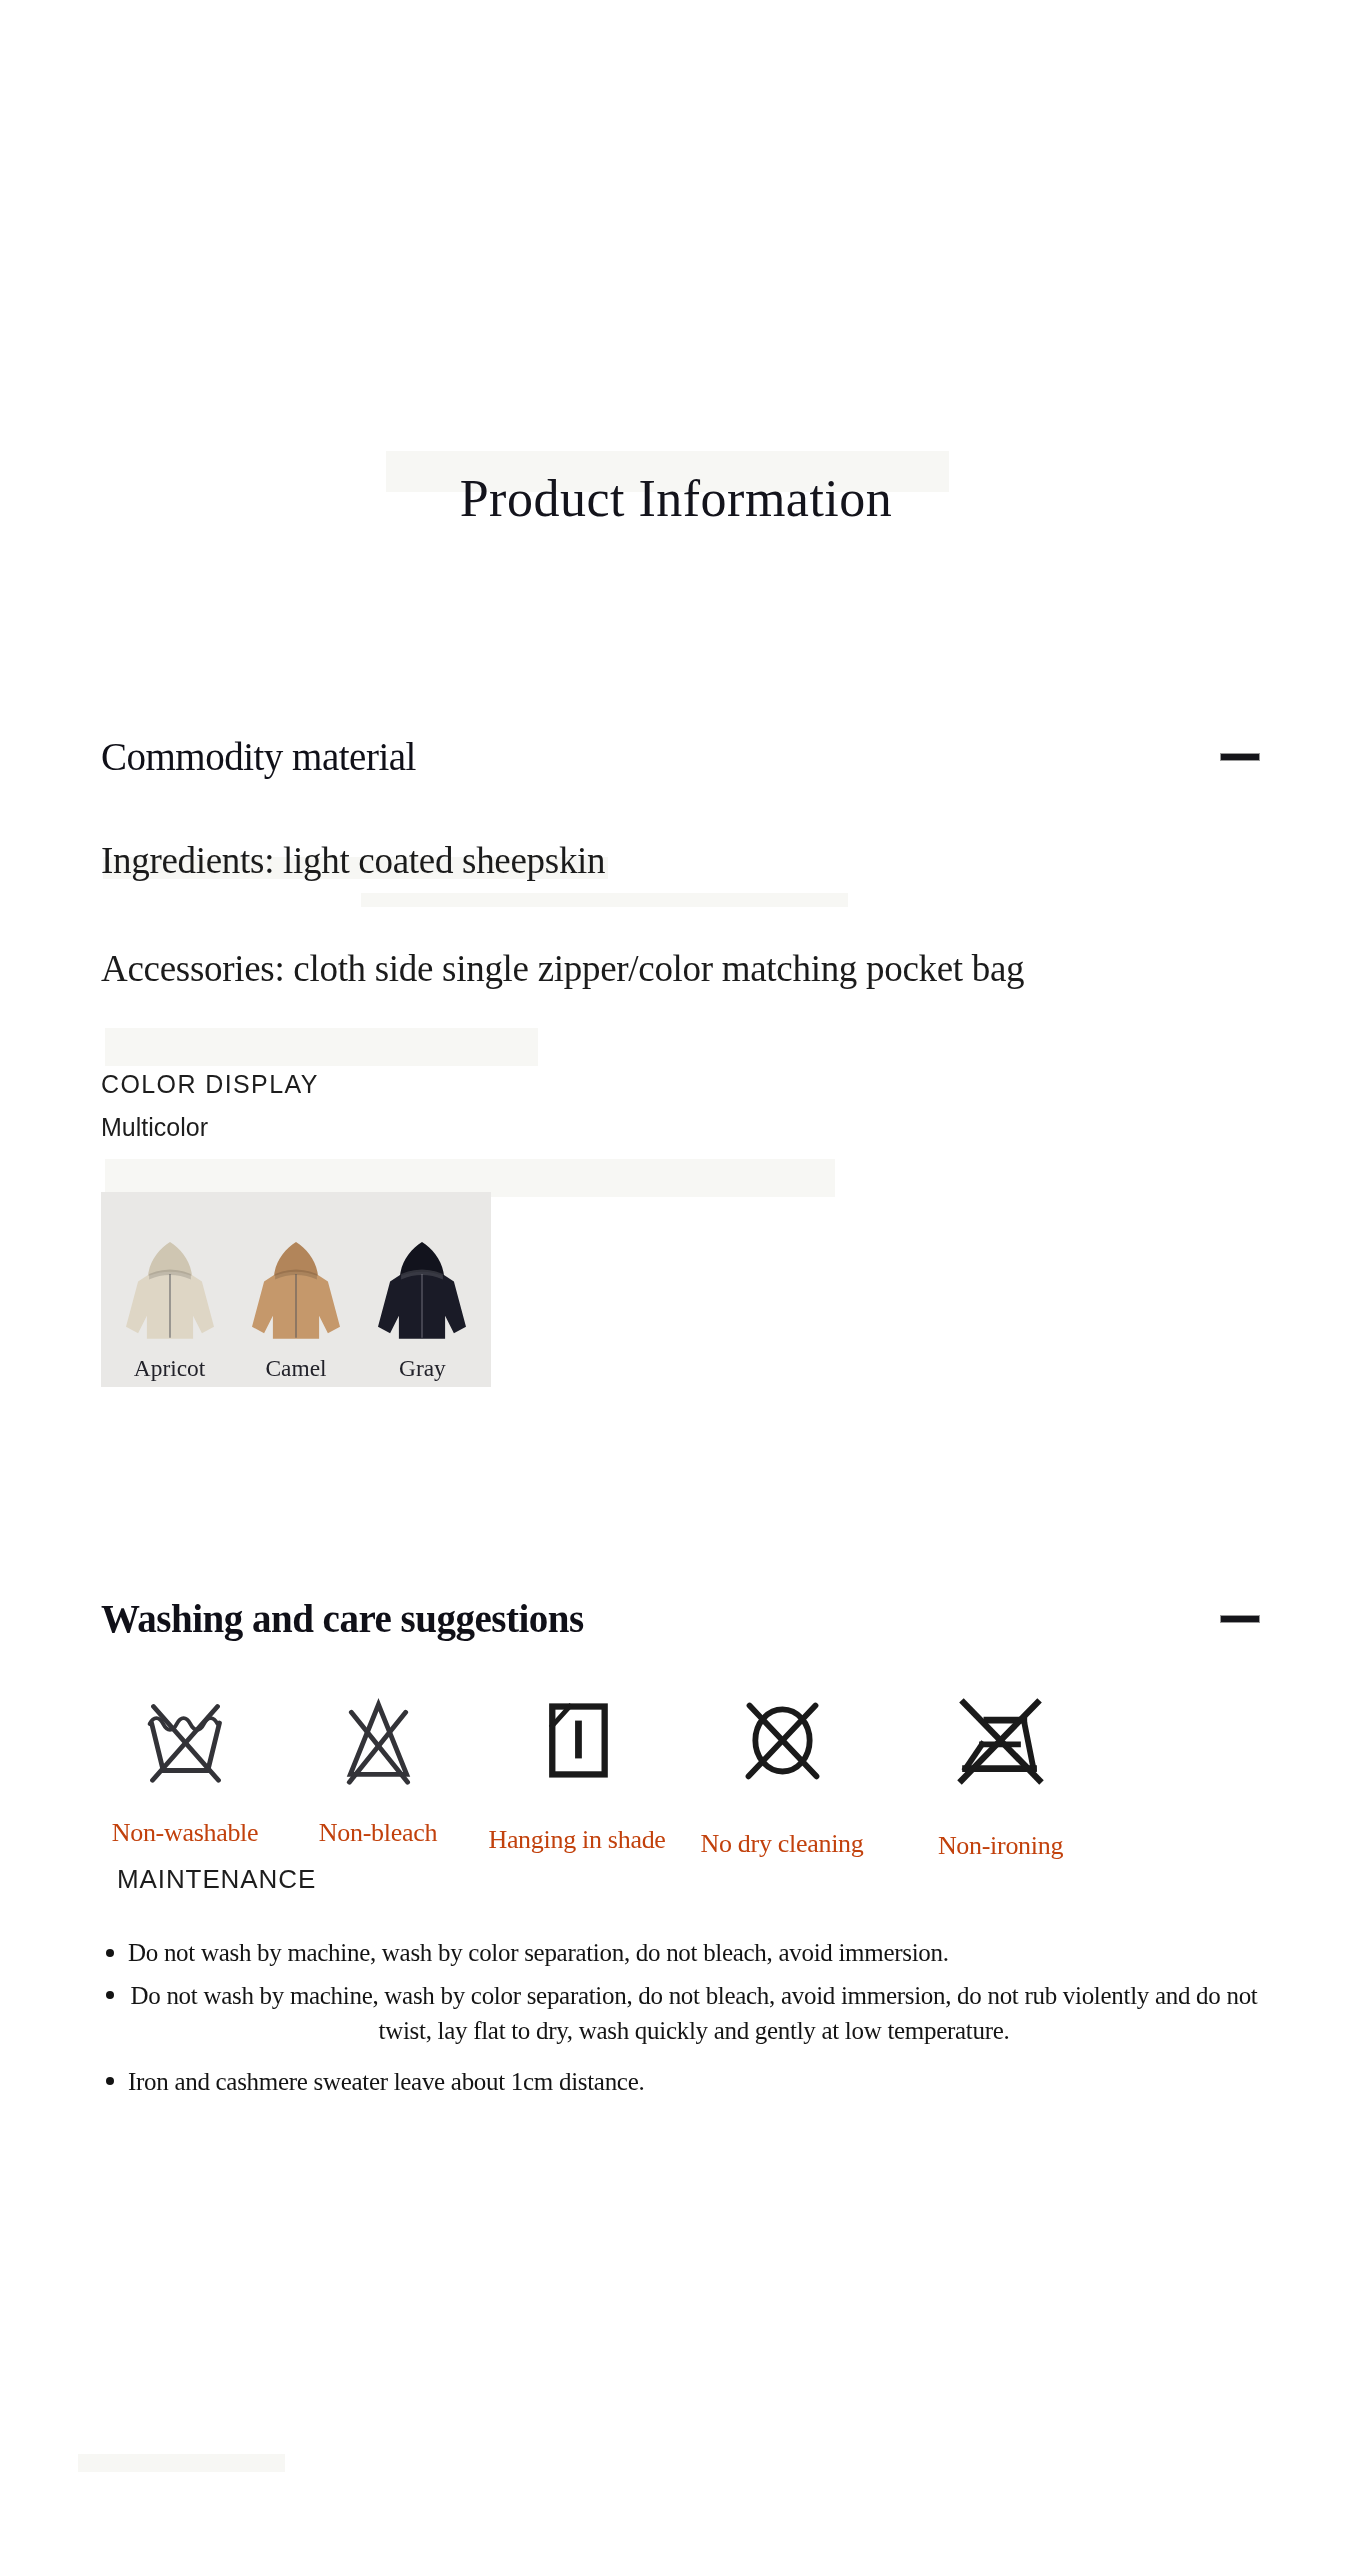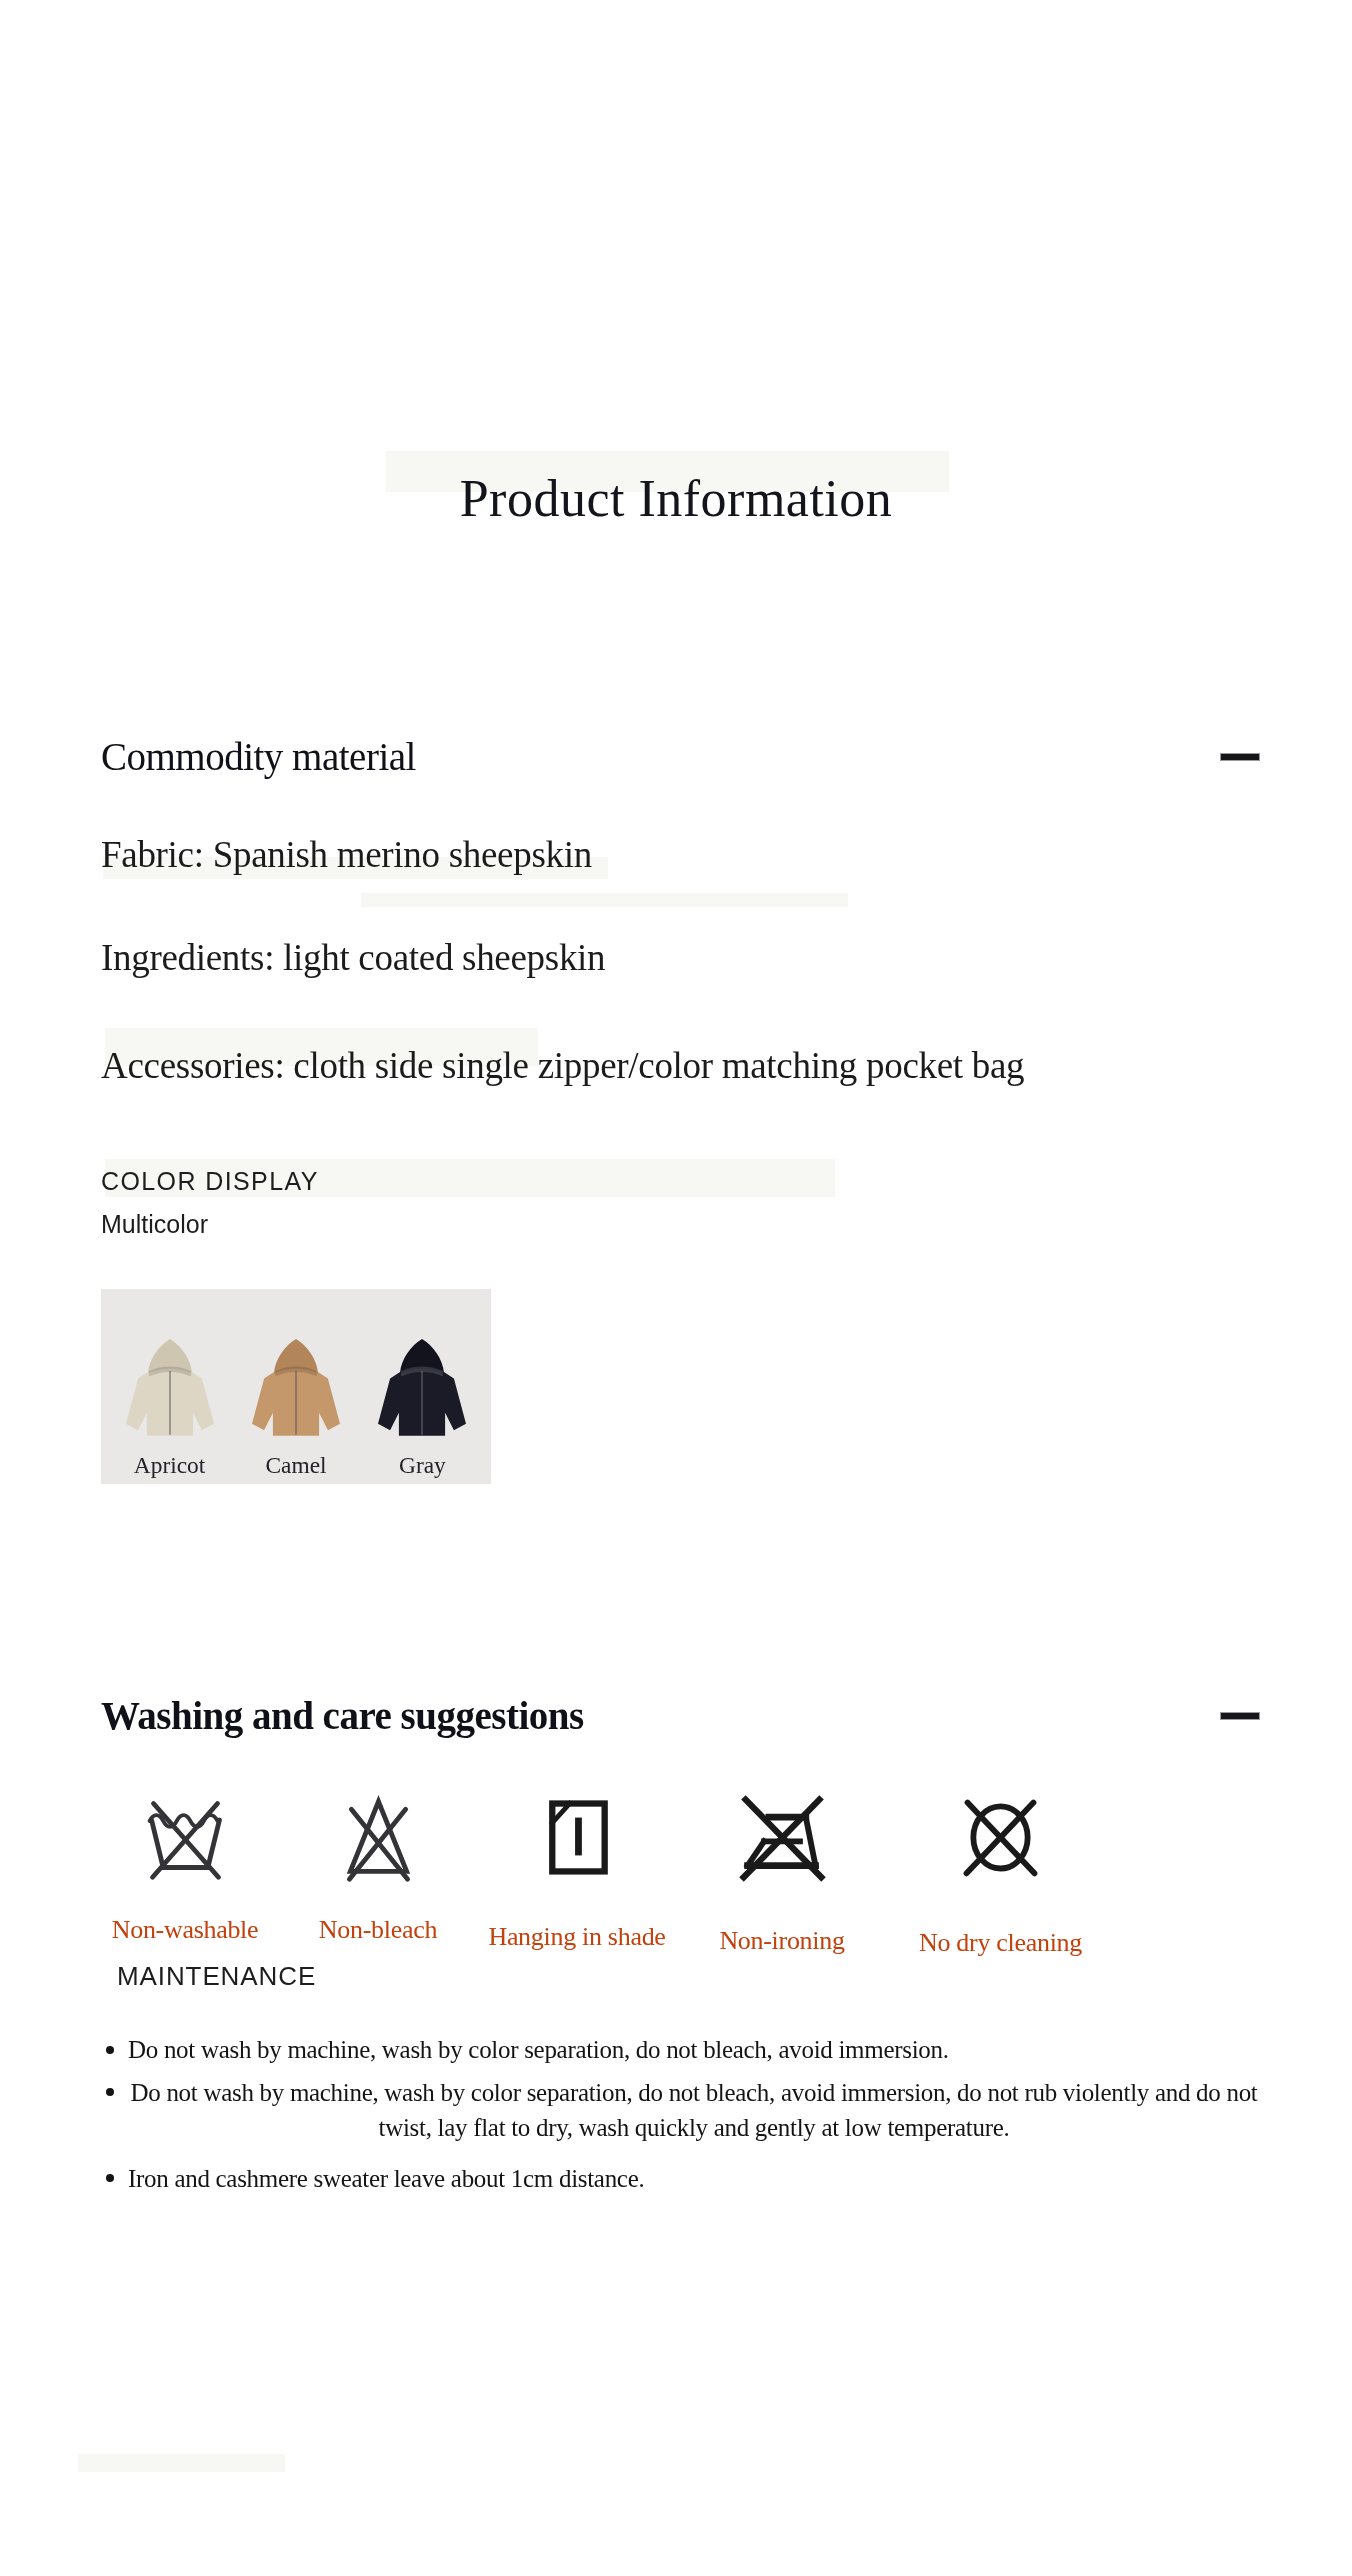--- a/index.html
+++ b/index.html
@@ -116,21 +116,20 @@
   <div class="content">
 
     <div class="title">Product Information</div>
 
     <div class="col">
       <div class="section-head">
         <span class="section-title">Commodity material</span>
         <span class="collapse-dash"></span>
       </div>
 
-      <div class="line-fabric">Fabric: Spanish merino sheepskin</div>
 
 
       <div class="line-ingredients">Ingredients: light coated sheepskin</div>
       <div class="line-accessories">Accessories: cloth side single zipper/color matching pocket bag</div>
 
       <div class="color-display-label">COLOR DISPLAY</div>
       <div class="color-display-value">Multicolor</div>
     </div>
 
     <div class="swatch-strip" style="background-color: rgb(233, 232, 230);">
@@ -204,44 +203,44 @@
               <rect x="24" y="16" width="54" height="70"></rect>
               <line x1="24" y1="36" x2="42" y2="16" stroke-width="5"></line>
               <line x1="51" y1="34" x2="51" y2="66" stroke-width="7"></line>
             </svg>
           </div>
           <div class="care-label">Hanging in shade</div>
         </div>
 
         <div class="care-item">
           <div class="ic">
+            <svg viewBox="0 0 100 100" fill="none" stroke="#1a1a1a" stroke-width="6" stroke-linecap="round">
+              <ellipse cx="50" cy="51" rx="28" ry="32"></ellipse>
+              <line x1="16" y1="15" x2="85" y2="88"></line>
+              <line x1="84" y1="15" x2="15" y2="88"></line>
+            </svg>
+          </div>
+          <div class="care-label">No dry cleaning</div>
+        </div>
+
+        <div class="care-item">
+          <div class="ic">
             <svg viewBox="0 0 100 100" fill="none" stroke="#1a1a1a" stroke-width="6" stroke-linecap="square">
               <line x1="36" y1="30" x2="74" y2="30" stroke-width="7"></line>
               <line x1="74" y1="30" x2="84" y2="80"></line>
               <line x1="14" y1="80" x2="84" y2="80" stroke-width="7"></line>
               <line x1="14" y1="80" x2="31" y2="55"></line>
               <line x1="31" y1="55" x2="68" y2="55"></line>
               <line x1="12" y1="12" x2="90" y2="92" stroke-width="6.5"></line>
               <line x1="88" y1="12" x2="10" y2="92" stroke-width="6.5"></line>
             </svg>
           </div>
           <div class="care-label">Non-ironing</div>
         </div>
 
-        <div class="care-item">
-          <div class="ic">
-            <svg viewBox="0 0 100 100" fill="none" stroke="#1a1a1a" stroke-width="6" stroke-linecap="round">
-              <ellipse cx="50" cy="51" rx="28" ry="32"></ellipse>
-              <line x1="16" y1="15" x2="85" y2="88"></line>
-              <line x1="84" y1="15" x2="15" y2="88"></line>
-            </svg>
-          </div>
-          <div class="care-label">No dry cleaning</div>
-        </div>
-
       </div>
 
       <div class="maintenance-head">MAINTENANCE</div>
 
       <ul class="maint-list">
         <li>Do not wash by machine, wash by color separation, do not bleach, avoid immersion.</li>
         <li class="centered">Do not wash by machine, wash by color separation, do not bleach, avoid immersion, do not rub violently and do not twist, lay flat to dry, wash quickly and gently at low temperature.</li>
         <li>Iron and cashmere sweater leave about 1cm distance.</li>
       </ul>
     </div>

